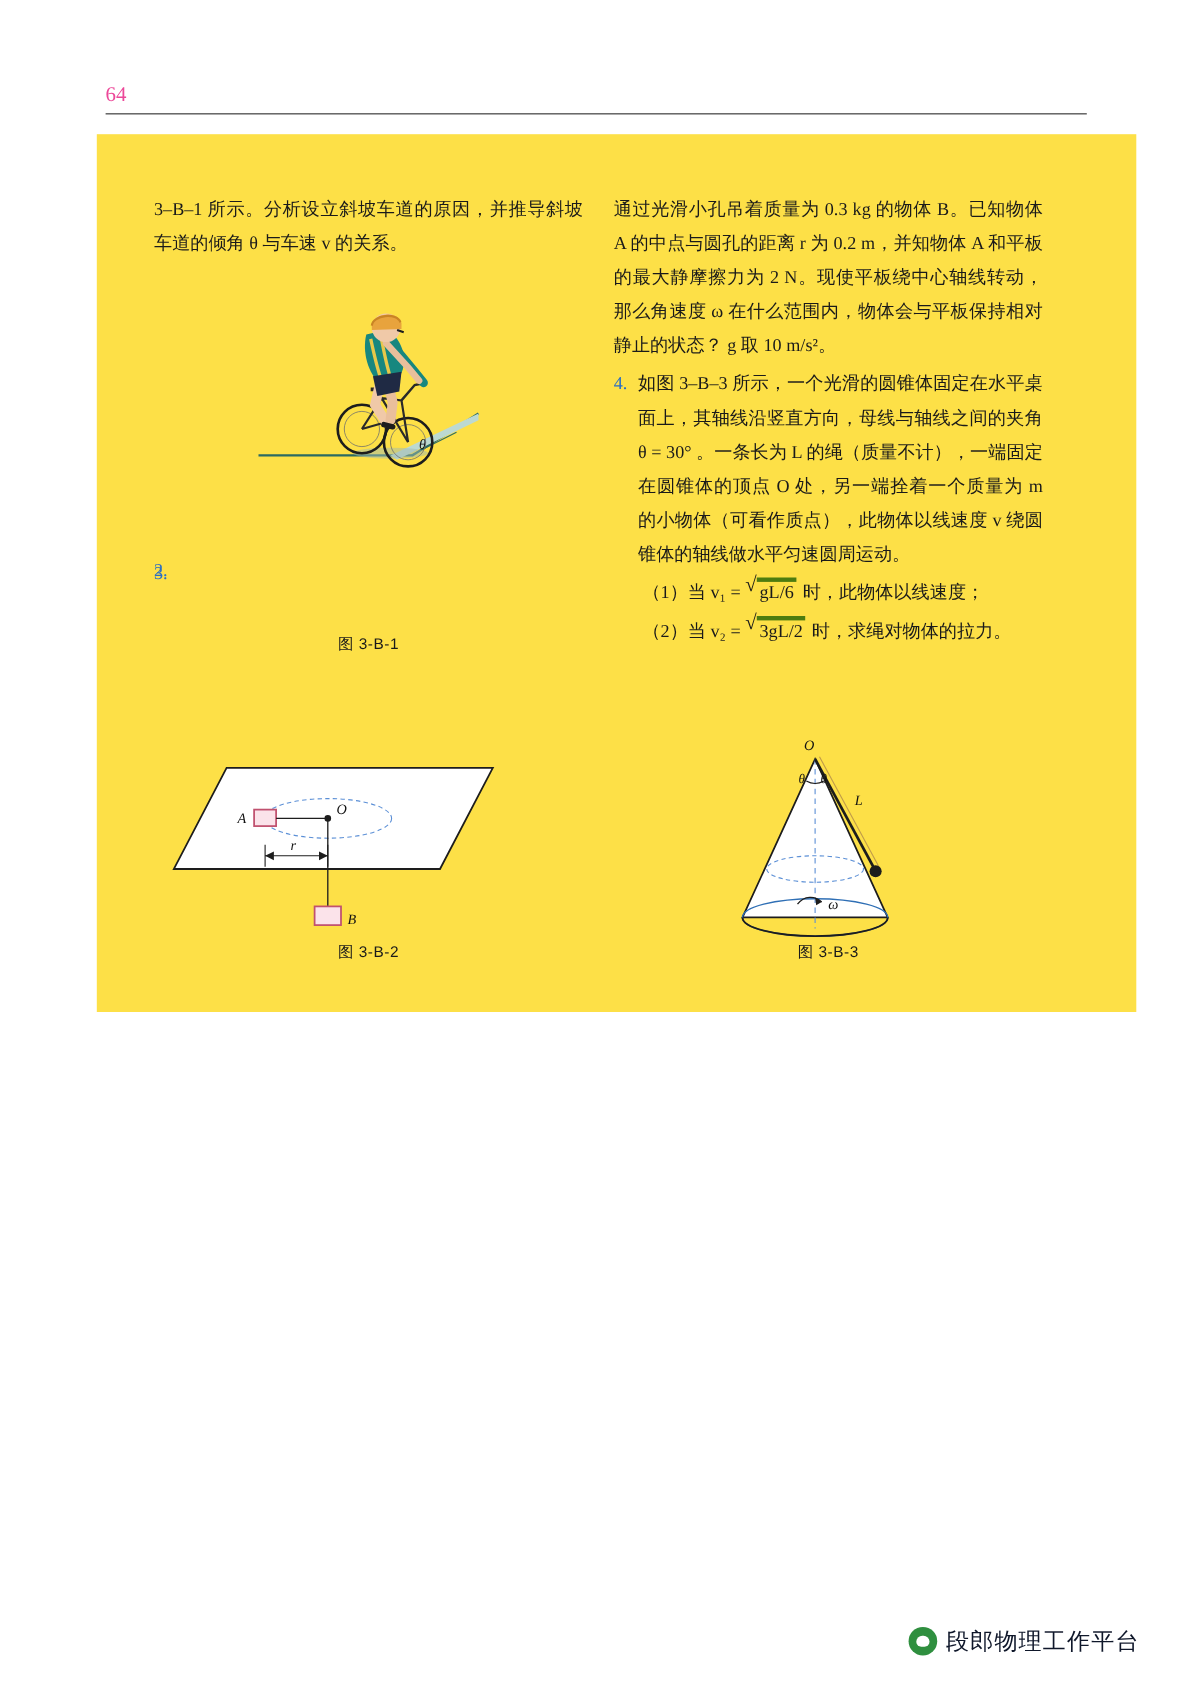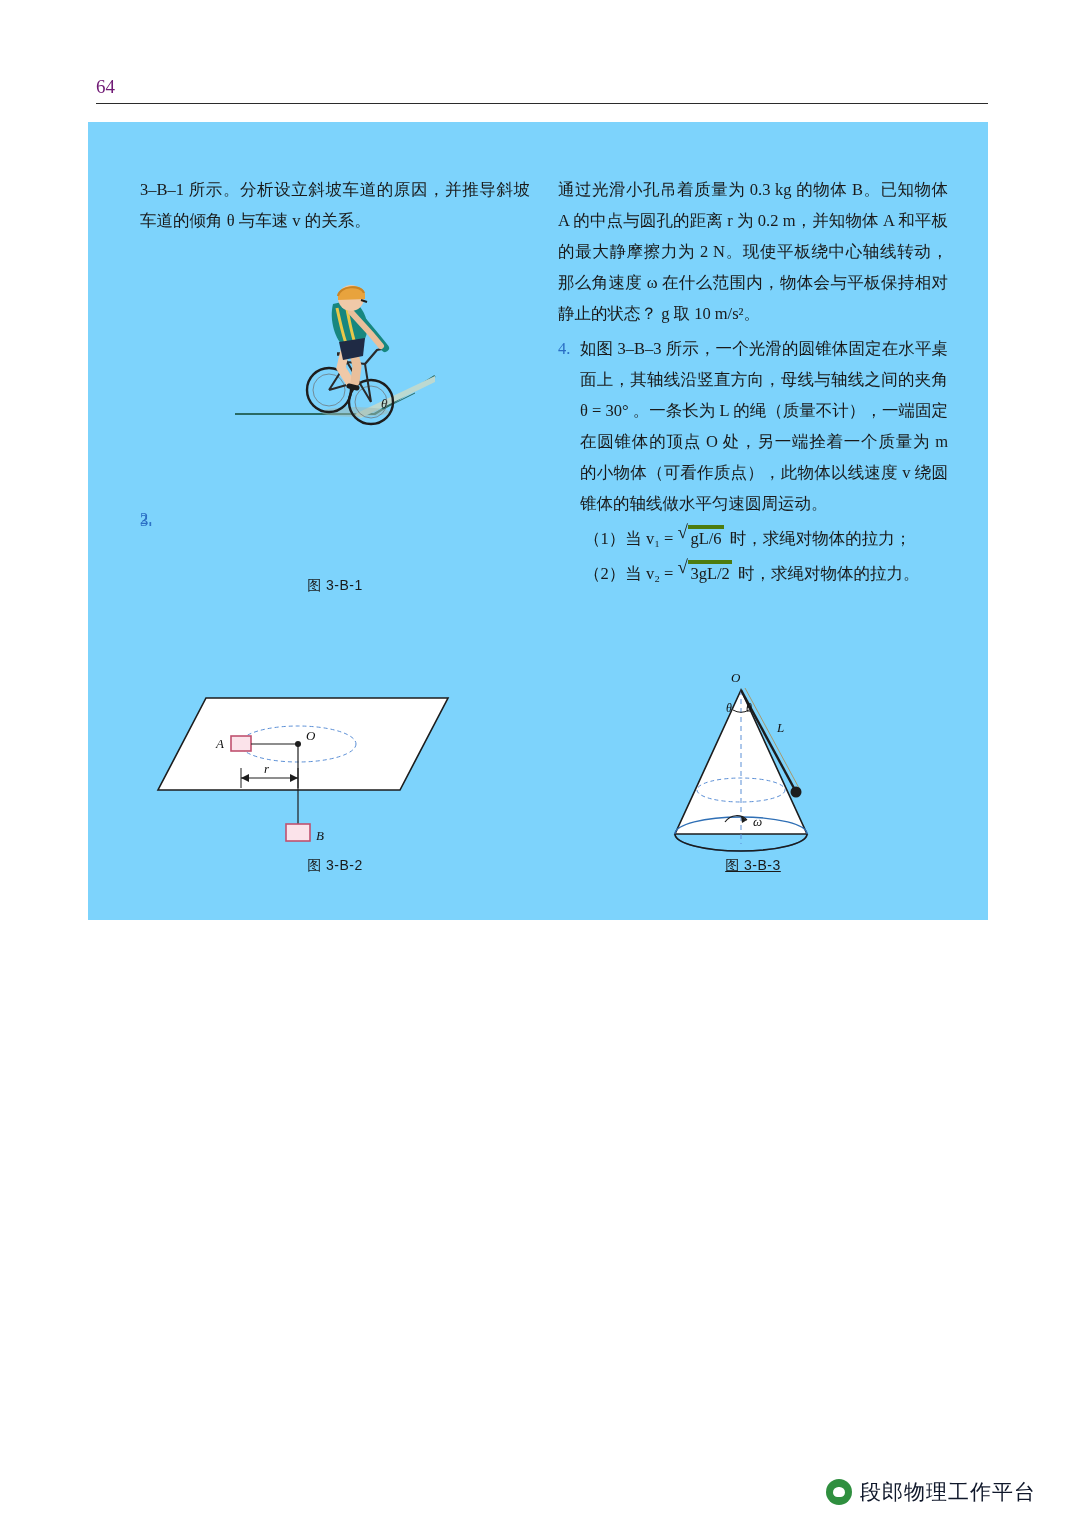--- a/index.html
+++ b/index.html
@@ -20,39 +20,40 @@
     left: 0; top: 0;
     width: 1080px;
     height: 1536px;
   }
   
   .page-number {
     position: absolute;
     left: 96px;
     top: 76px;
     font-size: 19px;
-    color: #701a75;
+    color: #ec4899;
     font-family: "Liberation Serif", serif;
   }
   .header-rule {
     position: absolute;
     left: 96px;
     top: 103px;
     width: 892px;
     height: 1px;
     background: #2b2b2b;
   }
   
   .panel {
     position: absolute;
     left: 88px;
     top: 122px;
     width: 900px;
     height: 798px;
-    background: #7dd3fc;
+    background: #fde047;
+    padding-left: 45px;
   }
   .col {
     position: absolute;
     top: 52px;
     width: 390px;
     font-size: 16.5px;
     line-height: 31px;
     text-align: justify;
   }
   .col-left { left: 52px; }
@@ -103,21 +104,21 @@
   }
   .fig-3b3 {
     position: absolute;
     left: 465px;
     top: 540px;
     width: 400px;
     height: 210px;
   }
   .cap-3b1 { position: absolute; left: 52px; top: 455px; width: 390px; }
   .cap-3b2 { position: absolute; left: 52px; top: 735px; width: 390px; }
-  .cap-3b3 { position: absolute; left: 470px; top: 735px; width: 390px; text-decoration: underline; }
+  .cap-3b3 { position: absolute; left: 470px; top: 735px; width: 390px; }
 
   
   .sqrt {
     display: inline-block;
     position: relative;
     padding-left: 11px;
     padding-right: 2px;
     white-space: nowrap;
   }
   .sqrt > .bar {
@@ -233,21 +234,21 @@
 
     <div class="col col-right">
       <p class="para">通过光滑小孔吊着质量为 0.3 kg 的物体 B。已知物体 A 的中点与圆孔的距离 r 为 0.2 m，并知物体 A 和平板的最大静摩擦力为 2 N。现使平板绕中心轴线转动，那么角速度 ω 在什么范围内，物体会与平板保持相对静止的状态？ g 取 10 m/s²。</p>
 
       <div class="hang">
         <span class="num">4.</span>
         <span>如图 3–B–3 所示，一个光滑的圆锥体固定在水平桌面上，其轴线沿竖直方向，母线与轴线之间的夹角 θ = 30° 。一条长为 L 的绳（质量不计），一端固定在圆锥体的顶点 O 处，另一端拴着一个质量为 m 的小物体（可看作质点），此物体以线速度 v 绕圆锥体的轴线做水平匀速圆周运动。</span>
       </div>
 
       <div class="sub-item">
-        <span>（1）</span><span>当 v₁ = </span><span class="sqrt"><span class="rad">√</span><span class="bar v">gL/6</span></span><span> 时，求绳对物体的拉力；</span>
+        <span>（1）</span><span>当 v₁ = </span><span class="sqrt"><span class="rad">√</span><span class="bar v">gL/6</span></span><span> 时，此物体以线速度；</span>
       </div>
       <div class="sub-item">
         <span>（2）</span><span>当 v₂ = </span><span class="sqrt"><span class="rad">√</span><span class="bar v">3gL/2</span></span><span> 时，求绳对物体的拉力。</span>
       </div>
     </div>
 
     <div class="caption cap-3b1">图 3-B-1</div>
 
     <div class="fig-3b2">
       <svg width="330" height="190" viewBox="0 0 330 190">

